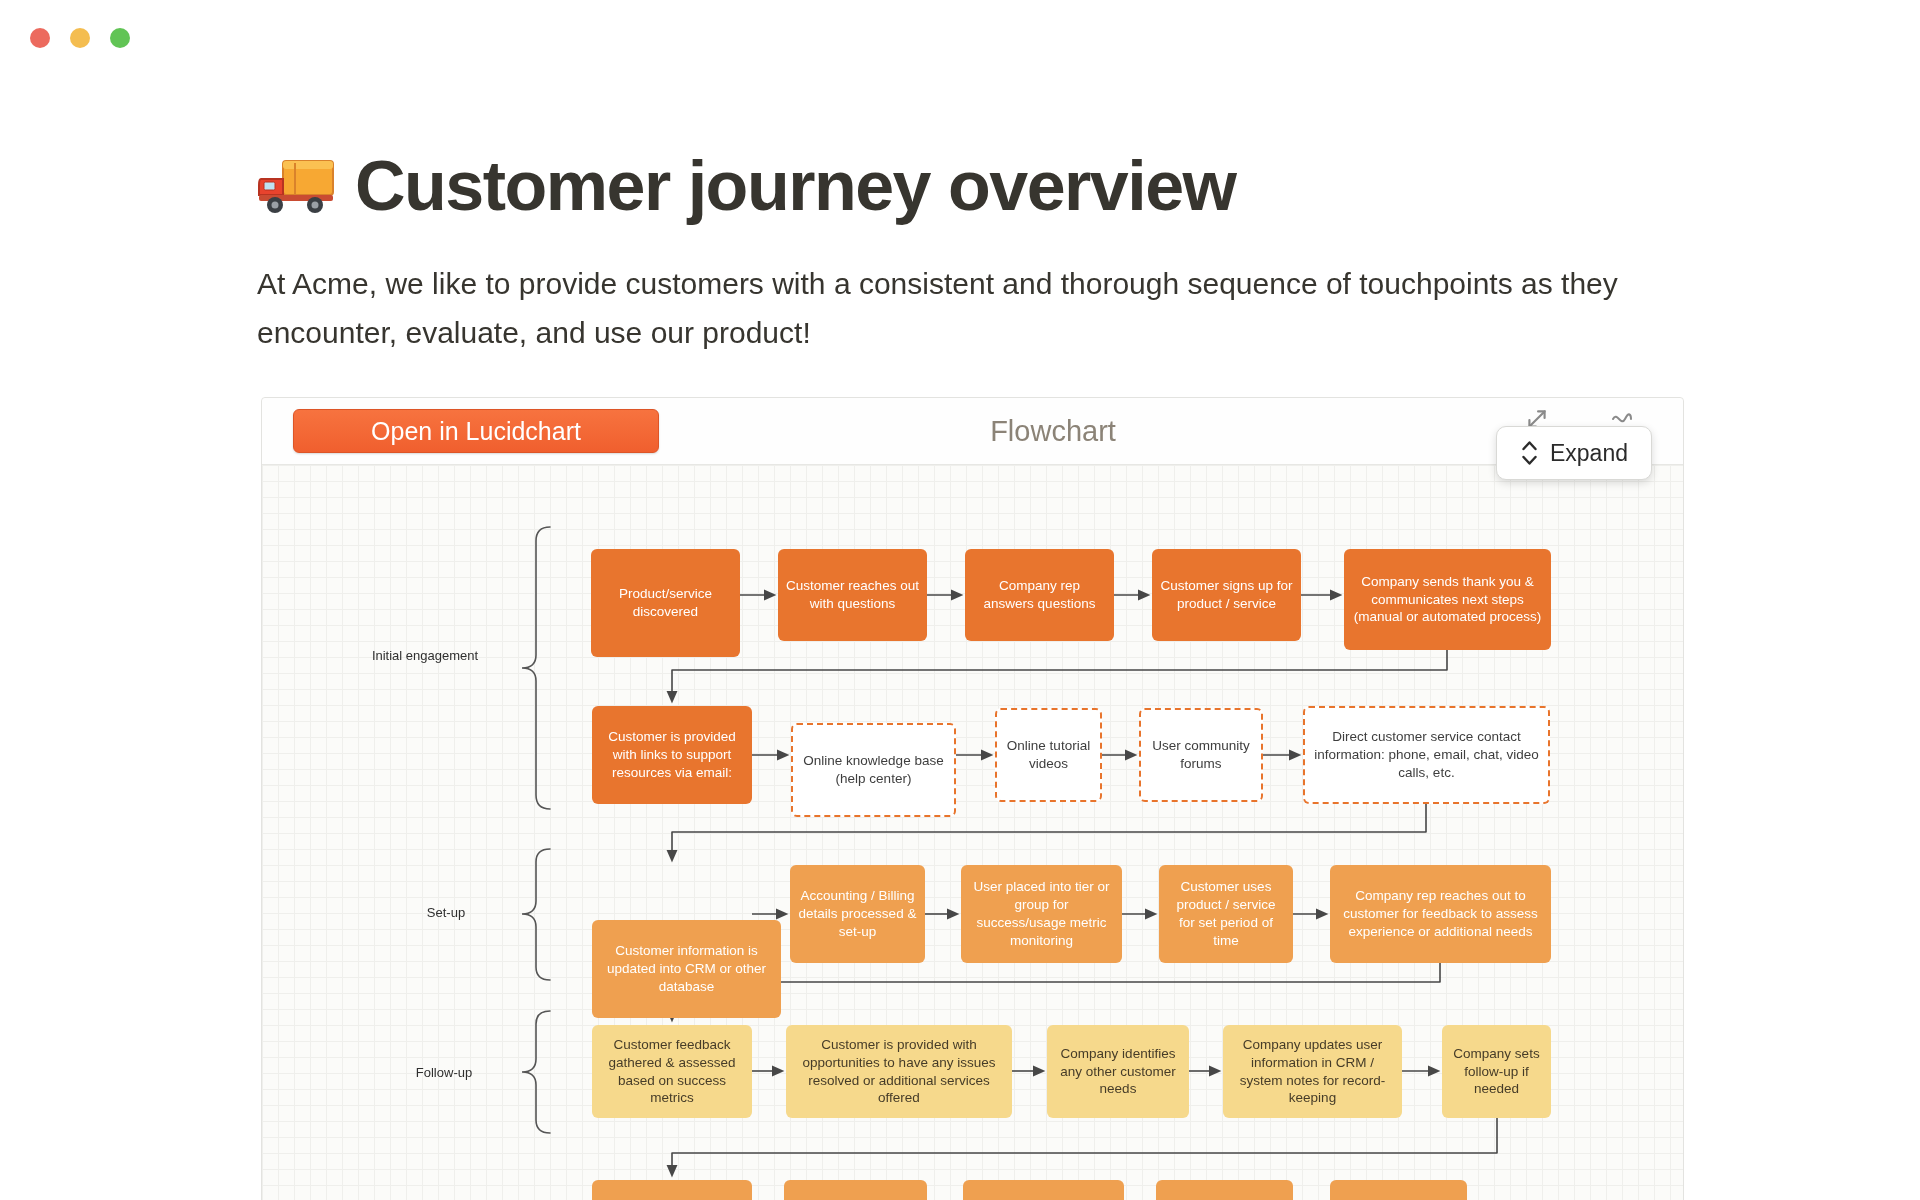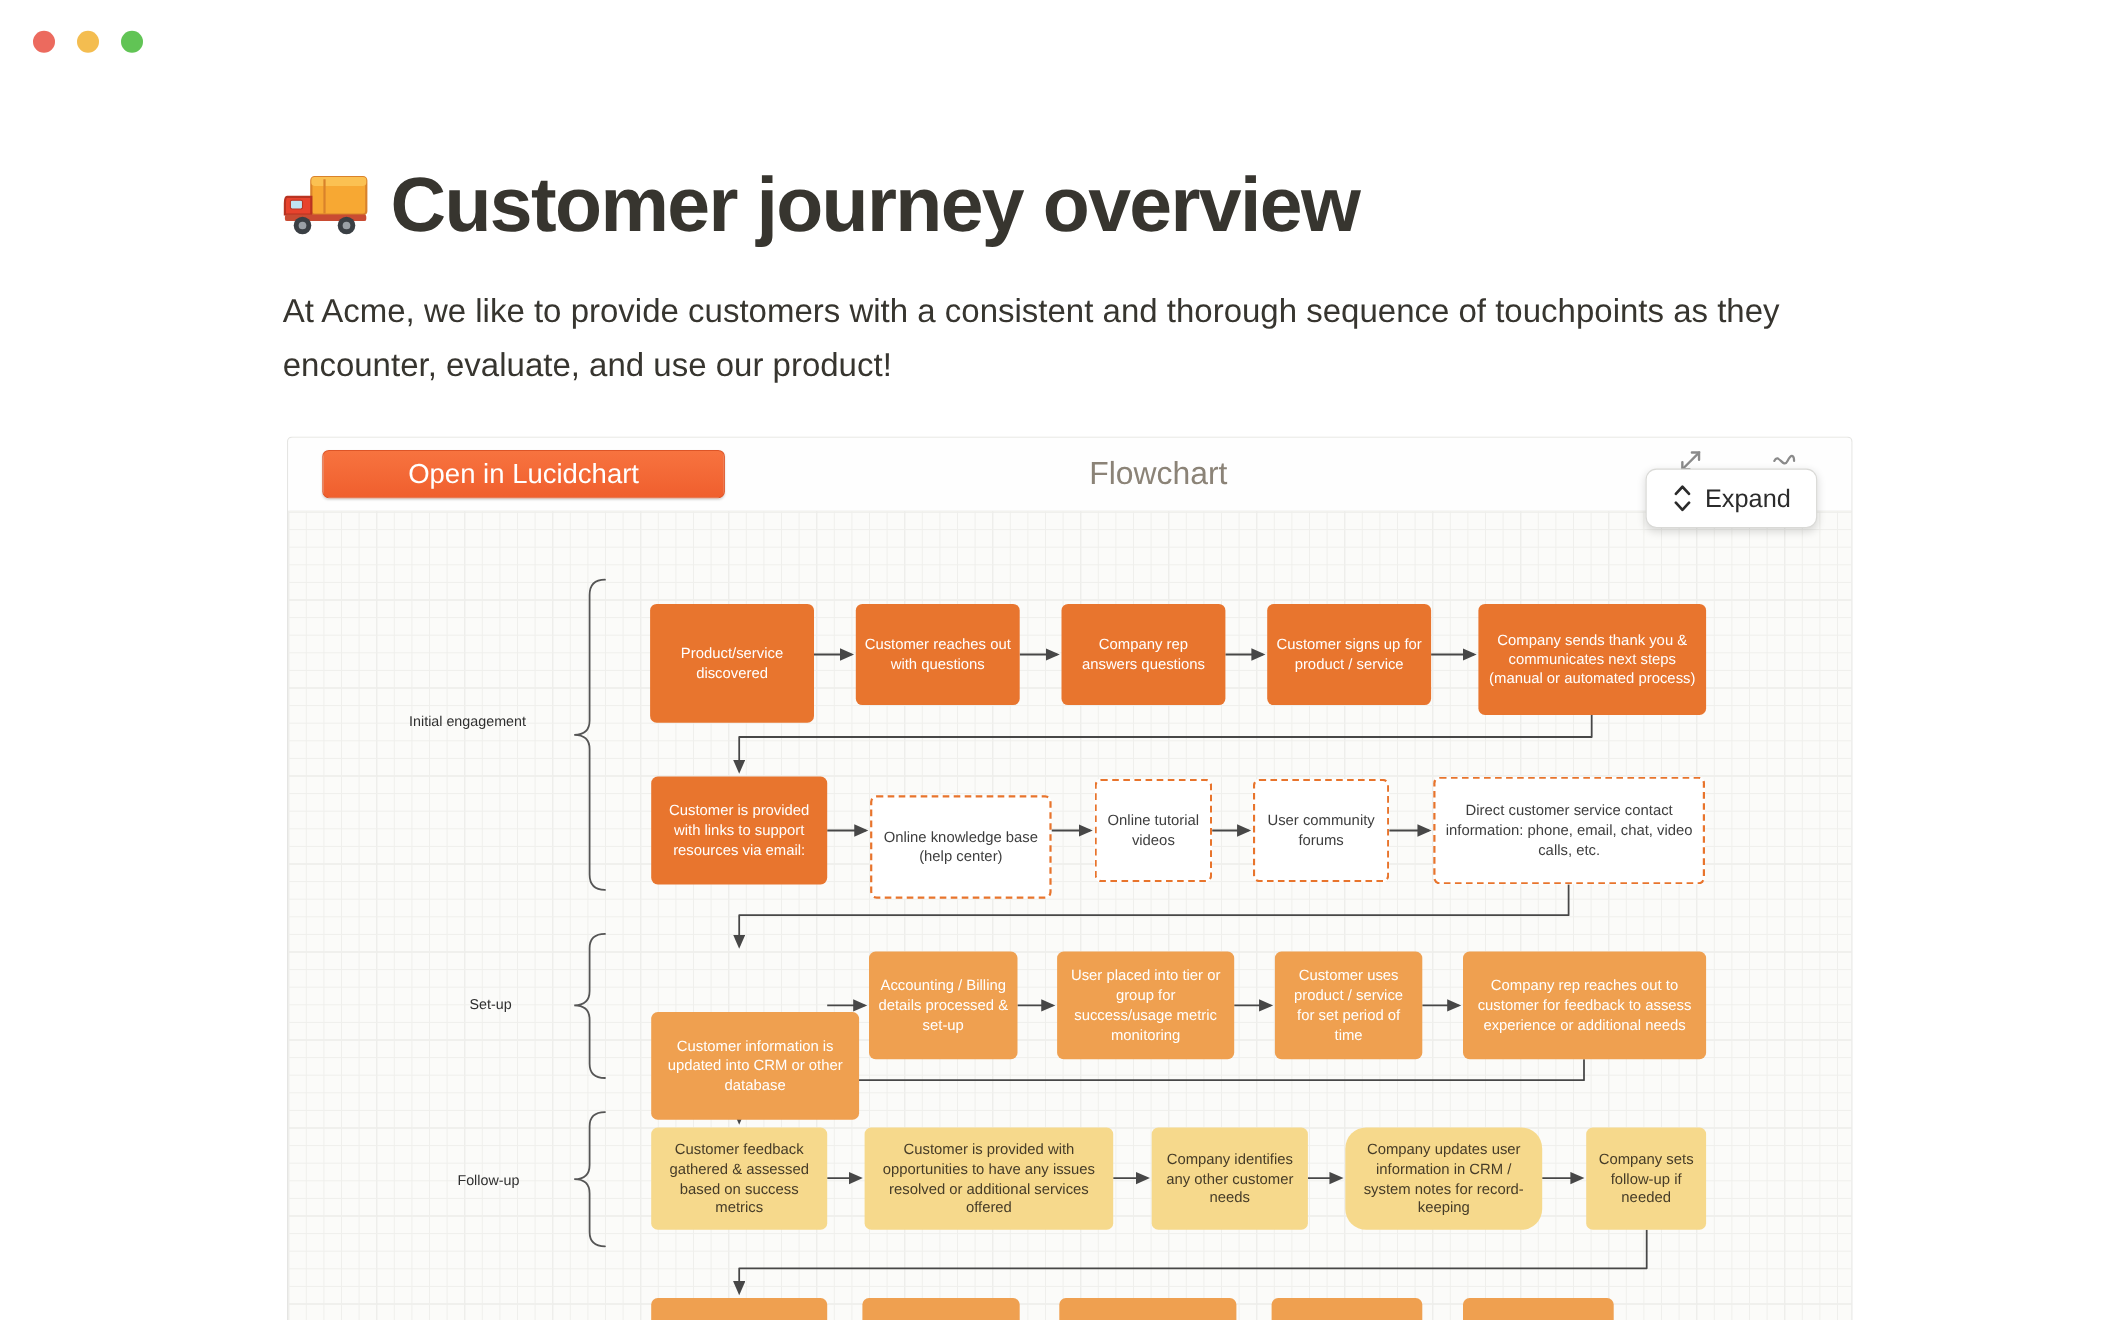--- a/index.html
+++ b/index.html
@@ -168,21 +168,21 @@
 
       <div class="node mid" style="left:330px; top:420px; width:189px; height:98px;margin-top:35px;">Customer information is updated into CRM or other database</div>
       <div class="node mid" style="left:528px; top:400px; width:135px; height:98px;">Accounting / Billing details processed &amp; set-up</div>
       <div class="node mid" style="left:699px; top:400px; width:161px; height:98px;">User placed into tier or group for success/usage metric monitoring</div>
       <div class="node mid" style="left:897px; top:400px; width:134px; height:98px;">Customer uses product / service for set period of time</div>
       <div class="node mid" style="left:1068px; top:400px; width:221px; height:98px;">Company rep reaches out to customer for feedback to assess experience or additional needs</div>
 
       <div class="node light" style="left:330px; top:560px; width:160px; height:93px;">Customer feedback gathered &amp; assessed based on success metrics</div>
       <div class="node light" style="left:524px; top:560px; width:226px; height:93px;">Customer is provided with opportunities to have any issues resolved or additional services offered</div>
       <div class="node light" style="left:785px; top:560px; width:142px; height:93px;">Company identifies any other customer needs</div>
-      <div class="node light" style="left:961px; top:560px; width:179px; height:93px;border-radius:19px;">Company updates user information in CRM / system notes for record-keeping</div>
+      <div class="node light" style="left:961px; top:560px; width:179px; height:93px;">Company updates user information in CRM / system notes for record-keeping</div>
       <div class="node light" style="left:1180px; top:560px; width:109px; height:93px;">Company sets follow-up if needed</div>
 
       <div class="node stub" style="left:330px; top:715px; width:160px; height:80px;"></div>
       <div class="node stub" style="left:522px; top:715px; width:143px; height:80px;"></div>
       <div class="node stub" style="left:701px; top:715px; width:161px; height:80px;"></div>
       <div class="node stub" style="left:894px; top:715px; width:137px; height:80px;"></div>
       <div class="node stub" style="left:1068px; top:715px; width:137px; height:80px;"></div>
 
     </div>
   </div>

